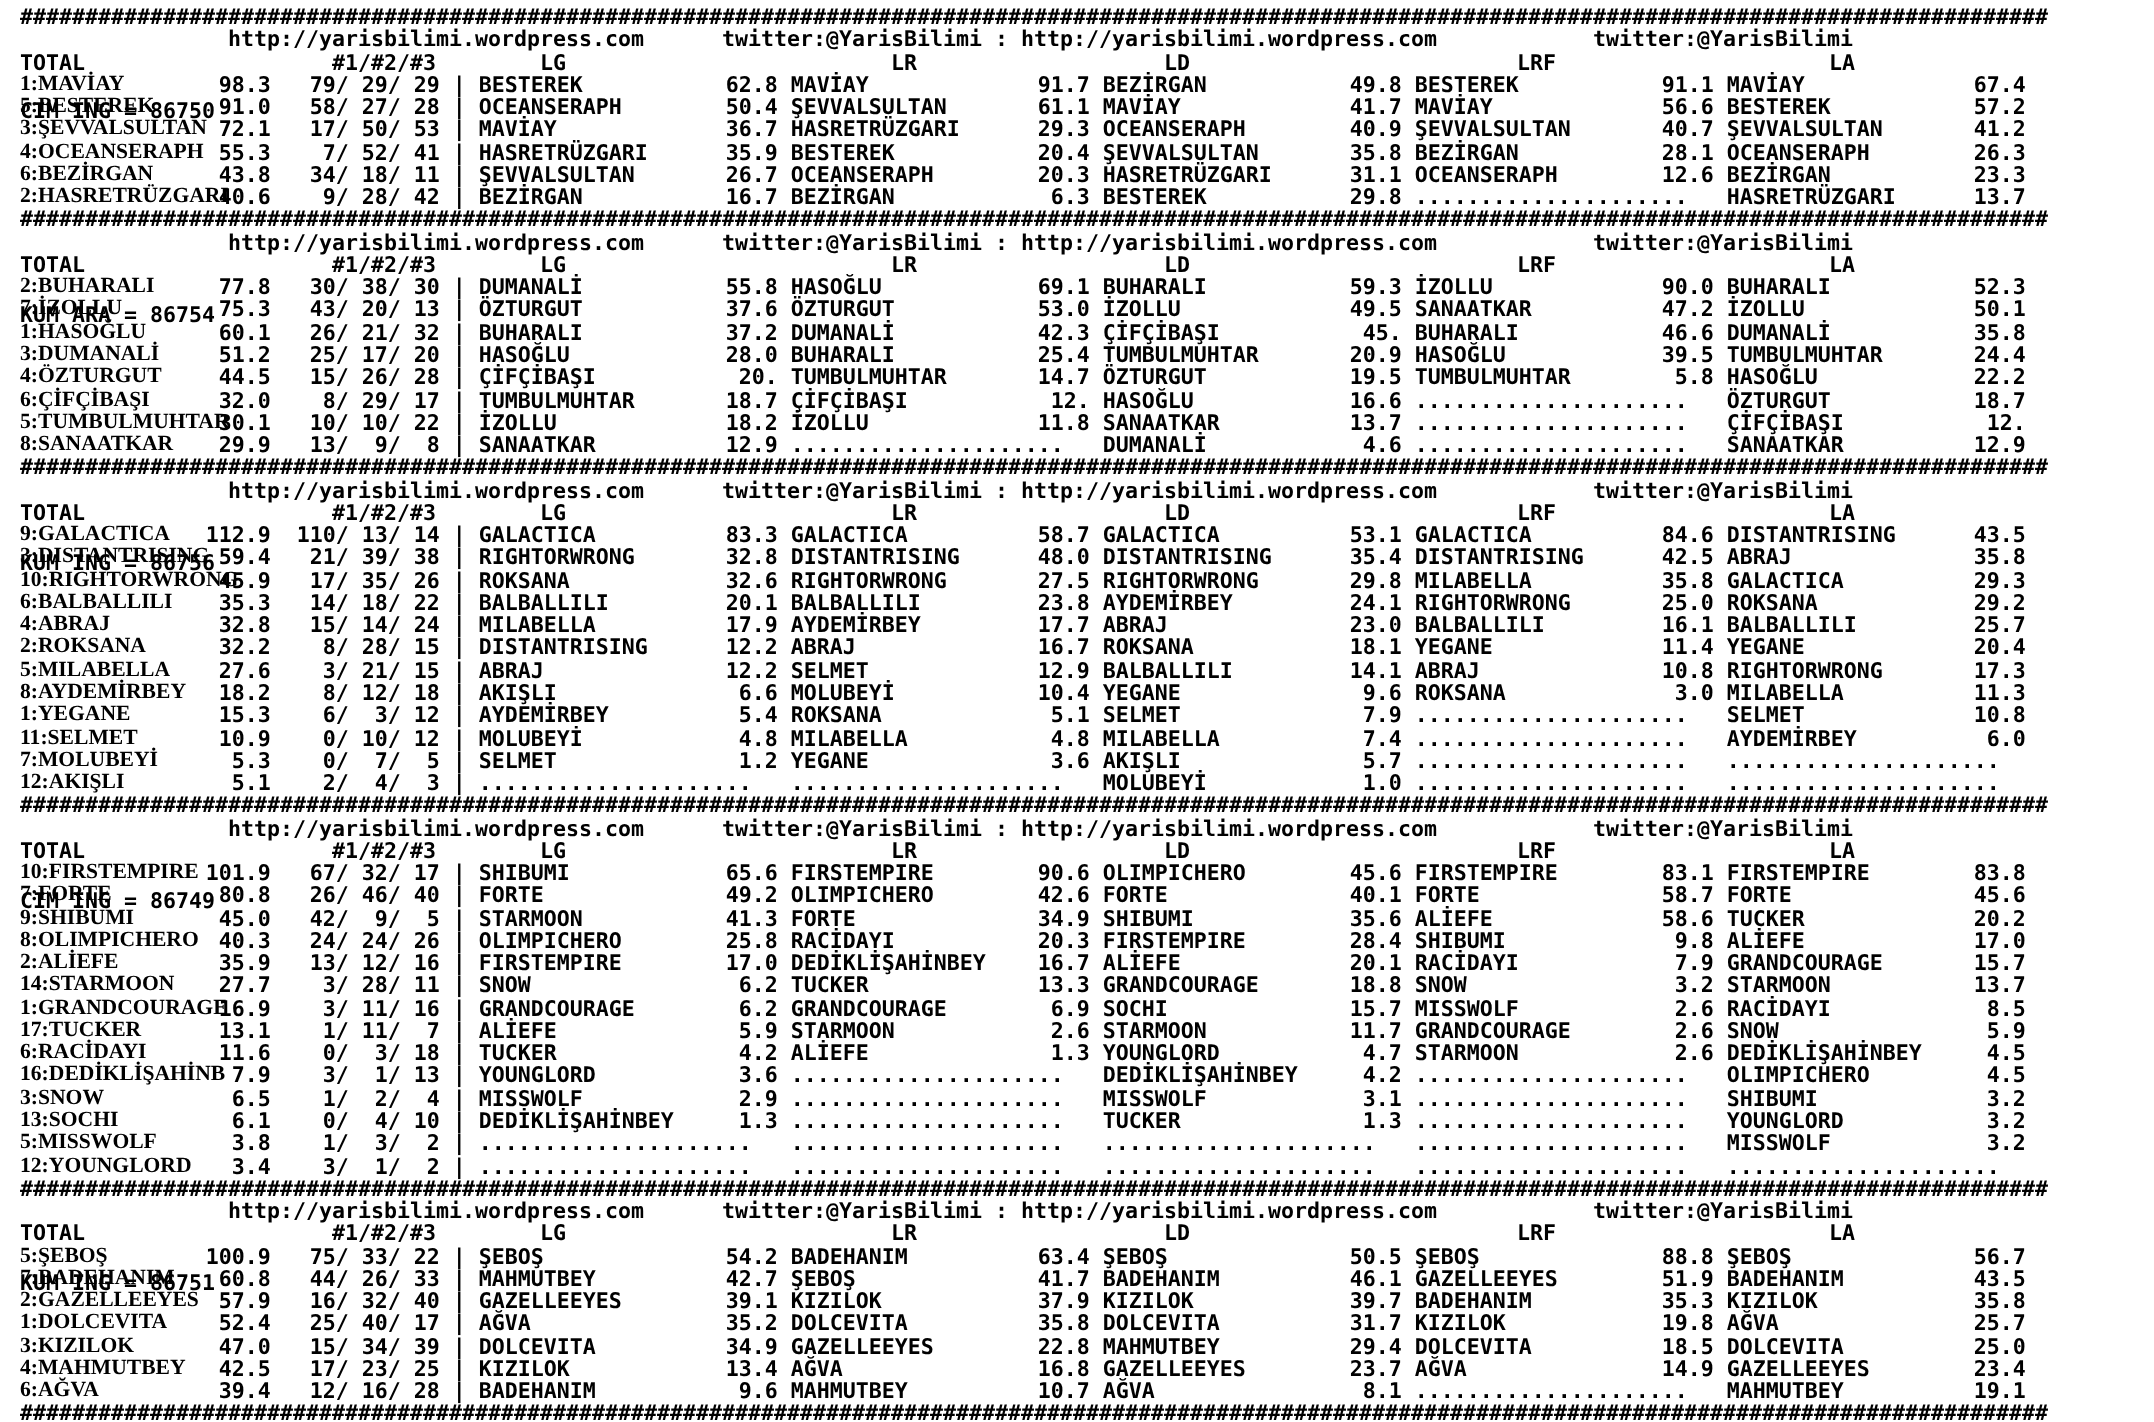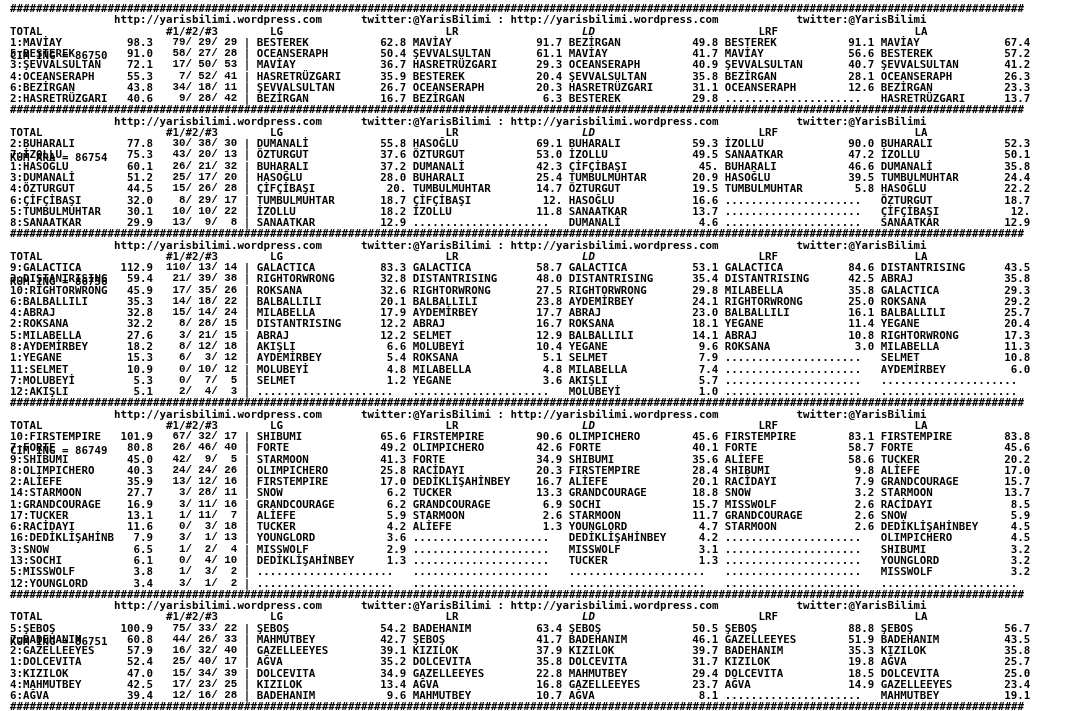--- a/index.html
+++ b/index.html
@@ -13,26 +13,26 @@
   .h-code{width:16ch;margin-top:36px;}
   .h-url1{width:38ch;}
   .h-tw1{width:20ch;}
   .h-sep{width:3ch;text-align:center;}
   .h-url2{width:44ch;}
   
   .ch-total{width:24ch;}
   .ch-ranks{width:16ch;}
   .ch-lg{width:27ch;}
   .ch-lr{width:21ch;}
-  .ch-ld{width:23ch;font-style:italic;}
+  .ch-ld{width:23ch;}
   .ch-lrf{width:24ch;margin-left:27px;}
   
-  .c-label{width:16ch;}
+  .c-label{width:16ch;font-family:Liberation Serif, serif;}
   .c-score{width:6ch;text-align:right;}
-  .c-ranks{margin-left:2ch;width:11ch;font-family:Liberation Mono, monospace;}
+  .c-ranks{margin-left:2ch;width:11ch;}
   .rk{width:3ch;text-align:right;}
   .slash{width:1ch;}
   .c-pipe{width:3ch;text-align:center;}
   .c-cell{width:24ch;}
   .c-name{width:18ch;}
   .c-val{width:5ch;text-align:right;}
   .c-dots{width:24ch;}
 </style>
 </head>
 <body>

